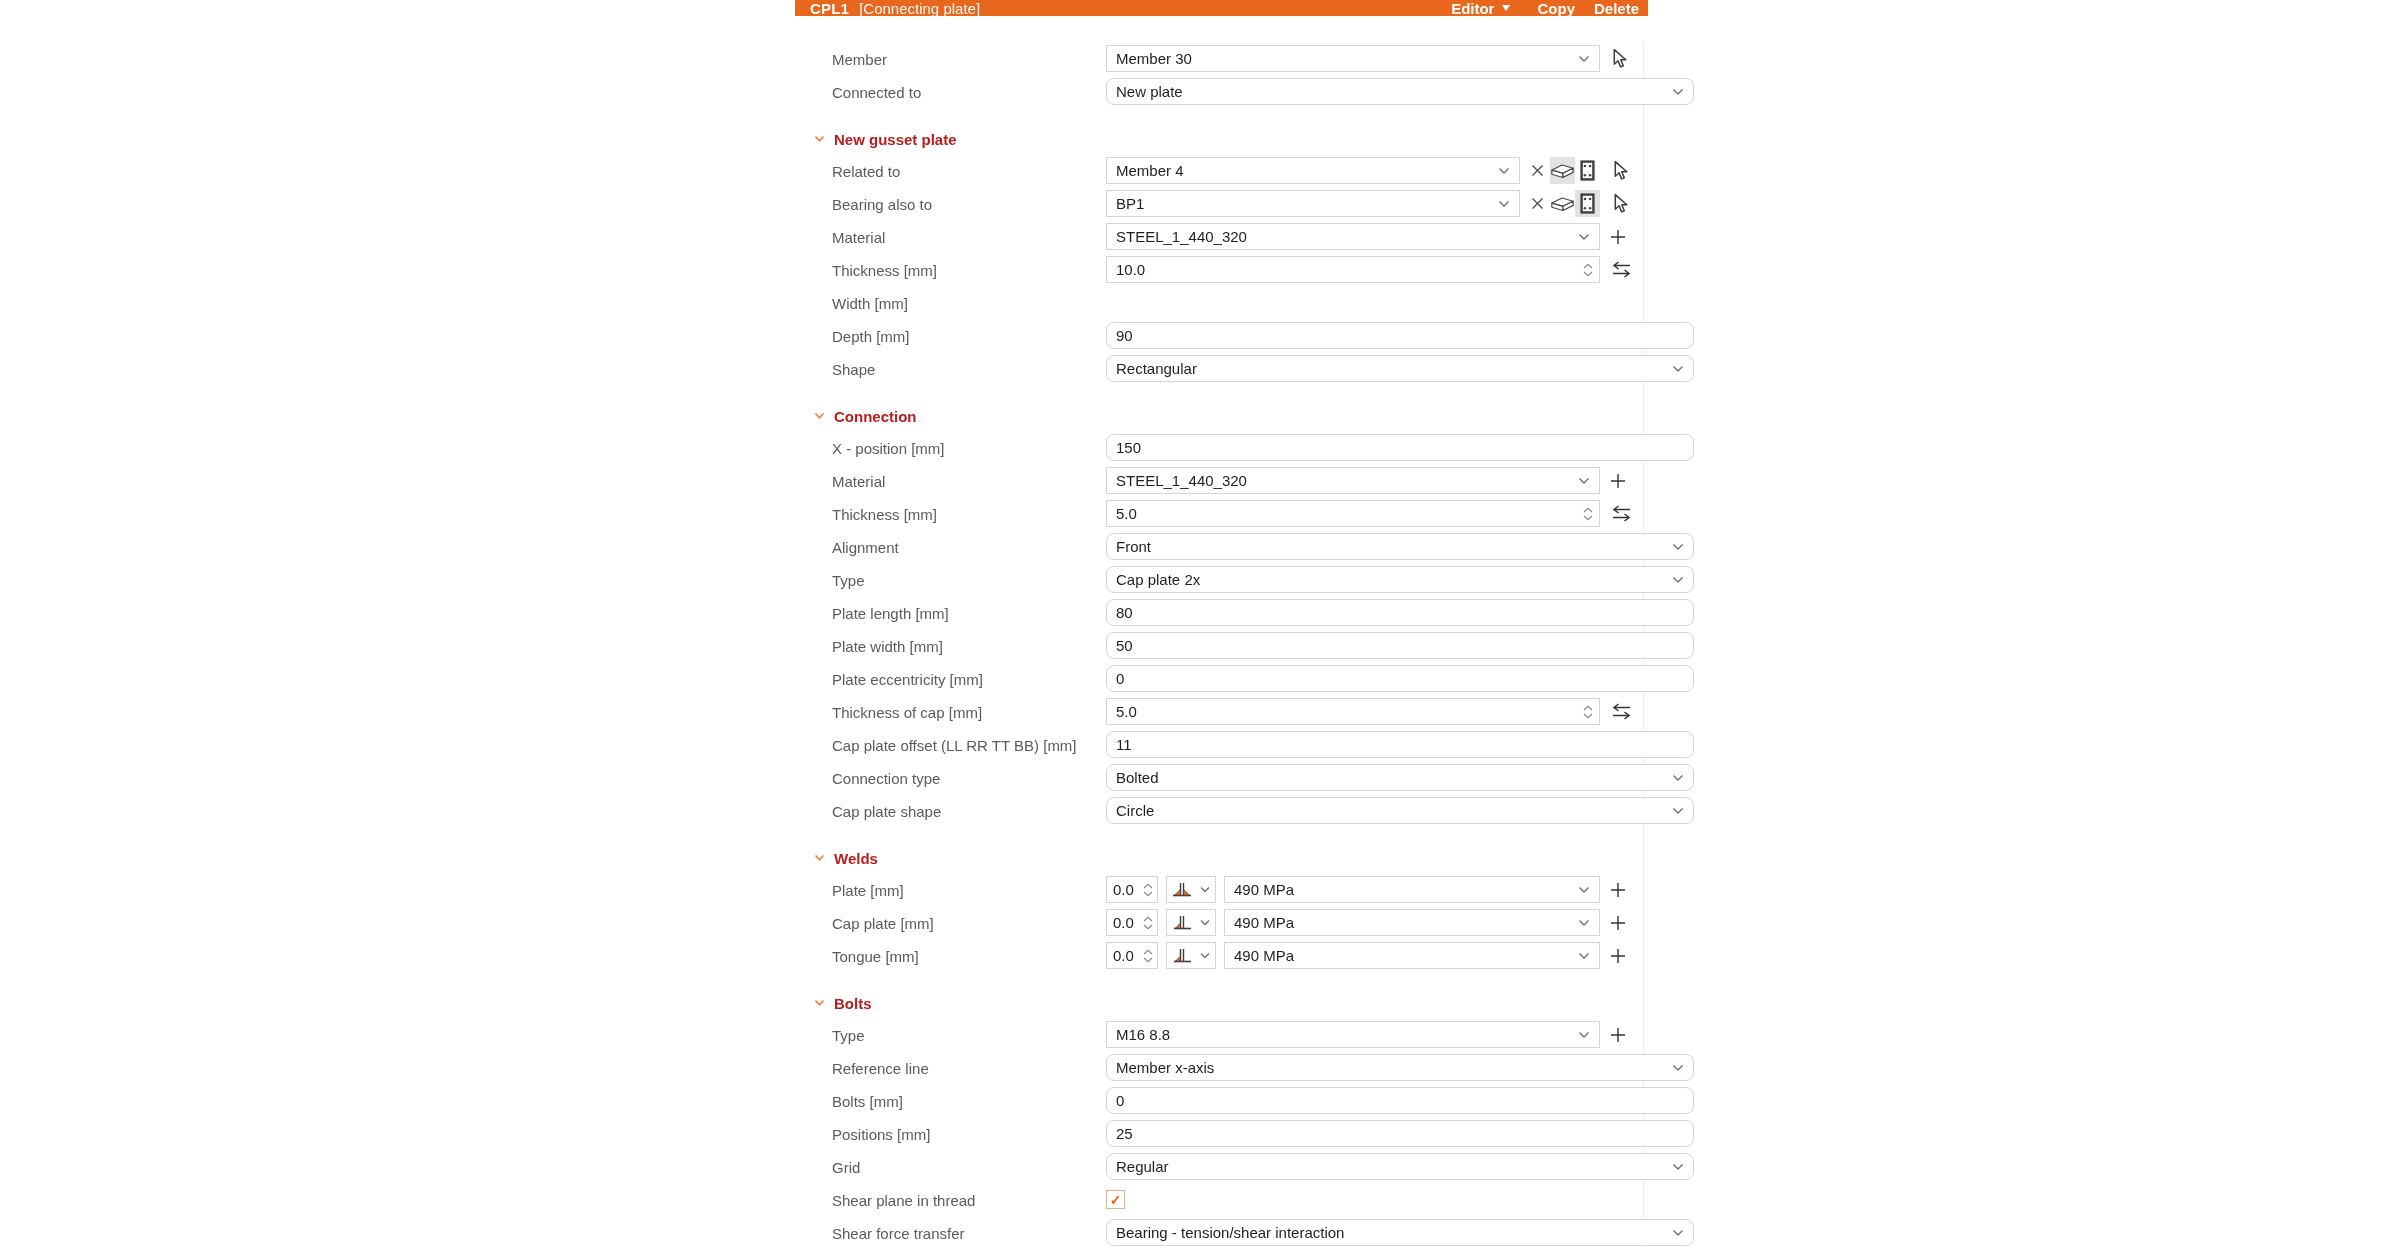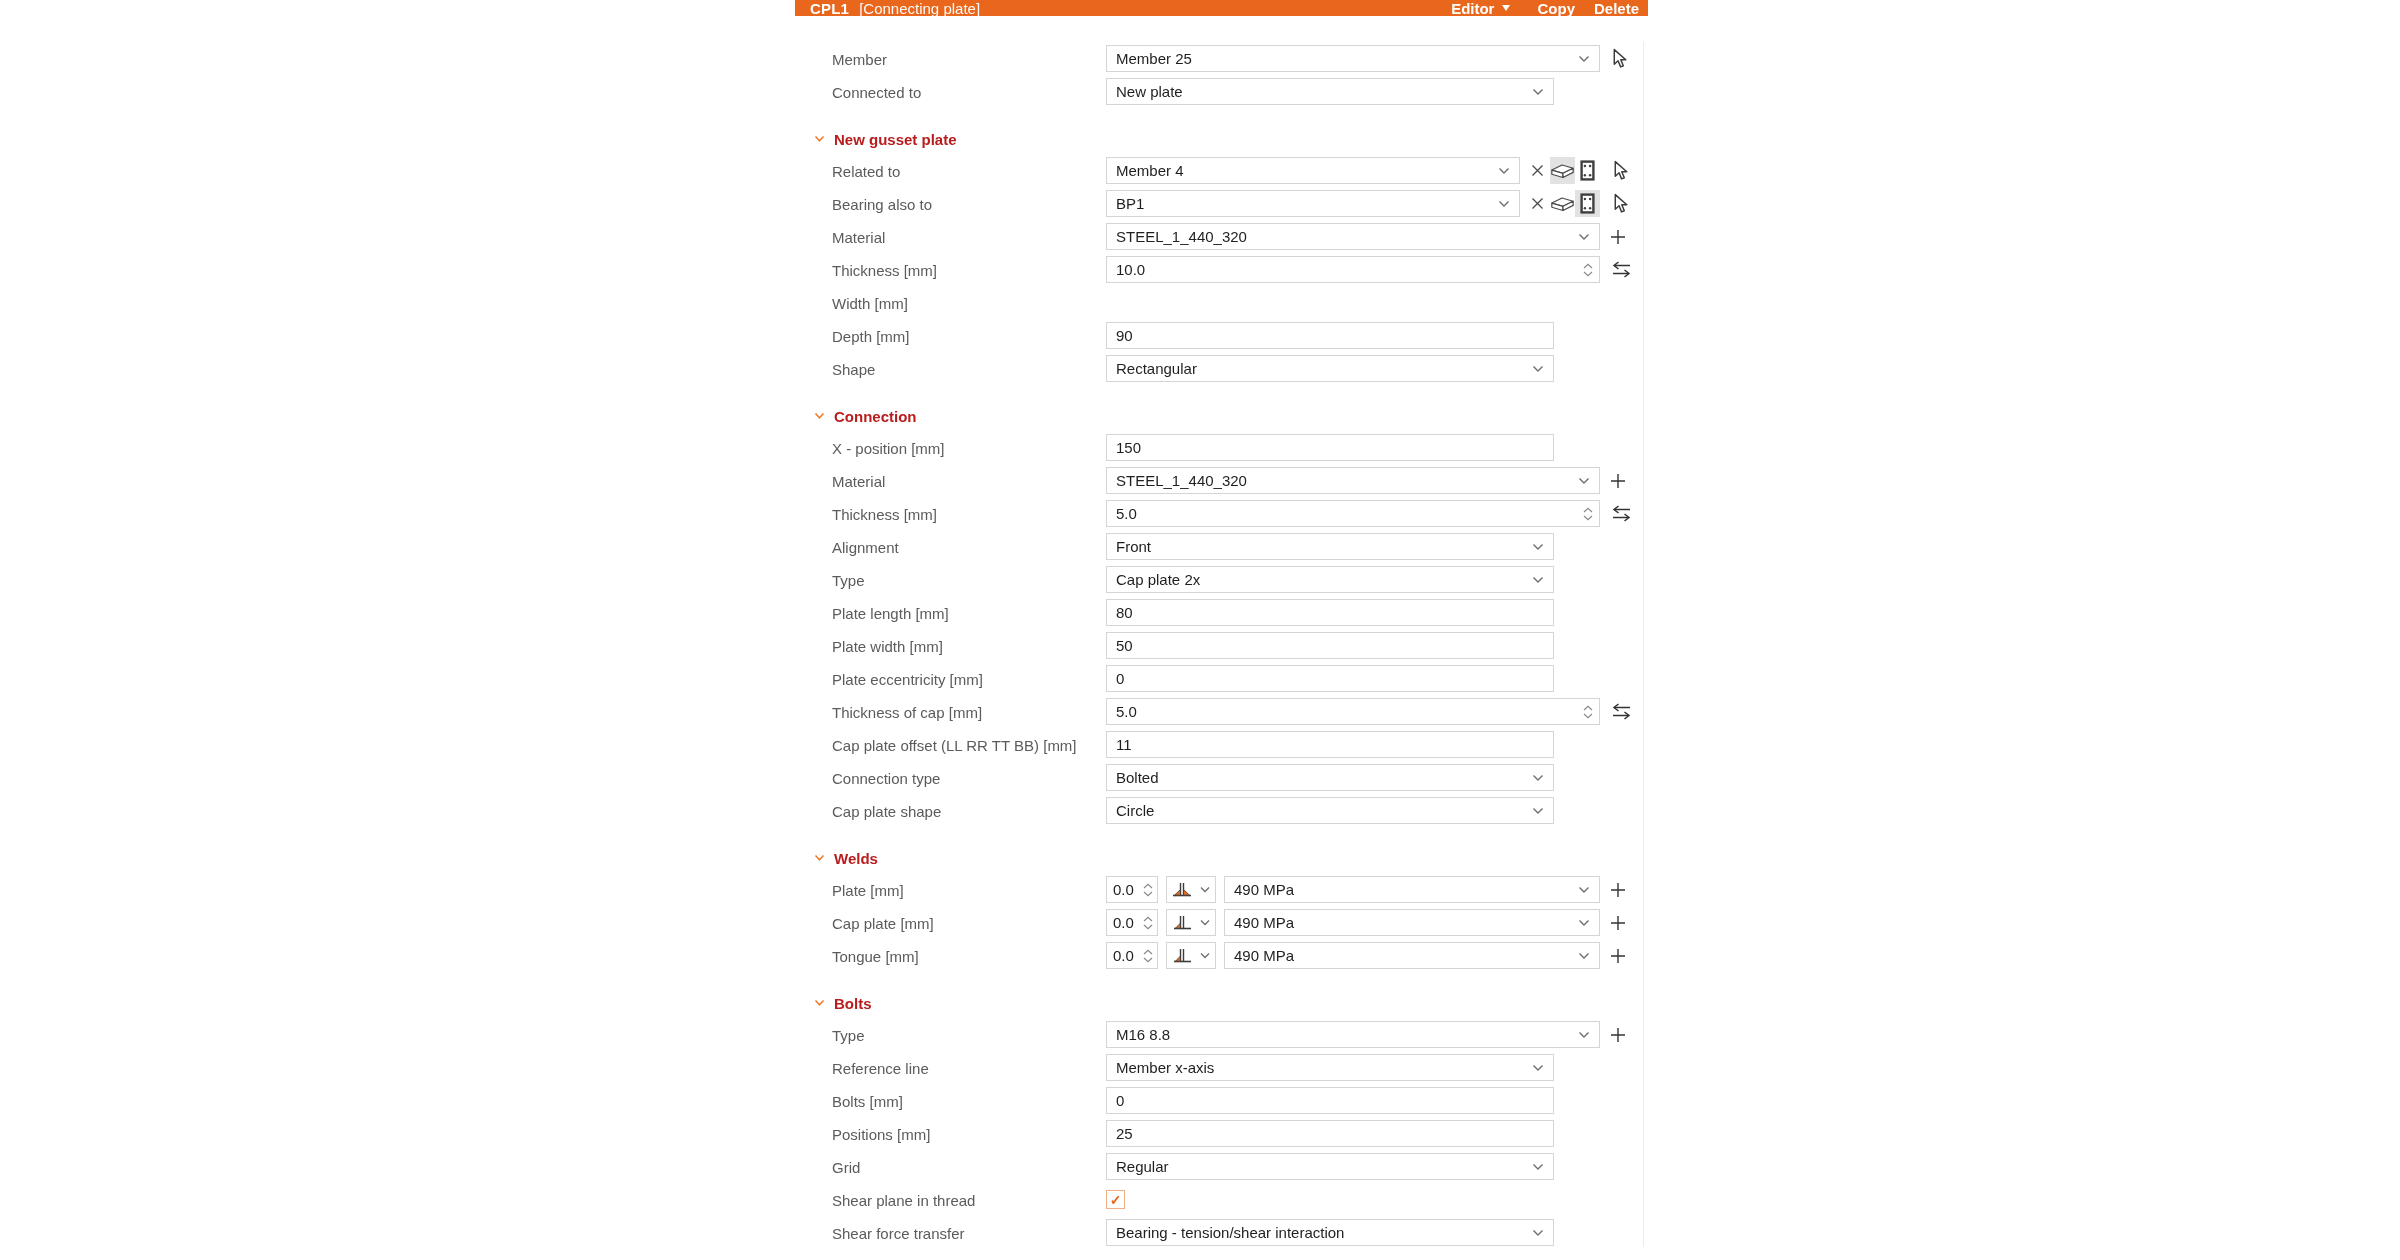--- a/index.html
+++ b/index.html
@@ -29,21 +29,21 @@
     padding-left:19px; gap:9px; font-weight:700; color:#b91c1c;text-align:center; }
   .row { height:33px; position:relative; }
   .lbl { position:absolute; left:37px; top:50%; transform:translateY(-50%);
     color:#5b5b5b; white-space:nowrap;text-align:right; }
   .ctl { position:absolute; left:311px; top:3px; height:27px; display:flex;
     align-items:center; }
 
   .box { height:27px; border:1px solid #d5d5d5; background:#fff; display:flex;
     align-items:center; position:relative; color:#1f1f1f; flex:none; }
   .box .val { padding-left:9px; white-space:nowrap; }
-  .w520 { width:448px; } .w494 { width:494px; } .w414 { width:414px; }
+  .w520 { width:588px;border-radius:8px; } .w494 { width:494px; } .w414 { width:414px; }
   .wnum { width:52px; } .wicondd { width:50px; } .wmpa { width:376px; }
   .dd-chev { position:absolute; right:9px; top:50%; transform:translateY(-50%);
     display:flex; }
   .dd-chev-sm { right:5px; }
   .spin { position:absolute; right:6px; top:50%; transform:translateY(-50%);
     display:flex; flex-direction:column; gap:2px; cursor:pointer; }
   .wnum .spin { right:4px; }
   .weld-glyph { margin-left:4px; display:flex; }
 
   .ticon { margin-left:10px; display:flex; align-items:center; cursor:pointer; }
@@ -74,21 +74,21 @@
 </div>
 
 <div class="edge-line"></div>
 
 <div class="form">
 
   <div class="row">
     <span class="lbl">Member</span>
     <div class="ctl">
       <div class="box w494">
-        <span class="val">Member 25</span>
+        <span class="val">Member 30</span>
         <span class="dd-chev">
           <svg width="12" height="8" viewBox="0 0 12 8">
               <path d="M1.5 1.5 L6 6 L10.5 1.5" fill="none" stroke="#6e6e6e" stroke-width="1.4"></path>
             </svg>
         </span>
       </div>
       <span class="ticon">
         <svg width="18" height="21" viewBox="0 0 17 20">
             <path d="M4 1.5 L4 15.5 L7.6 12.2 L10 18 L12.6 16.9 L10.2 11.2 L15 11.2 Z" fill="#fff" stroke="#3c3c3c" stroke-width="1.4" stroke-linejoin="round"></path>
           </svg>

